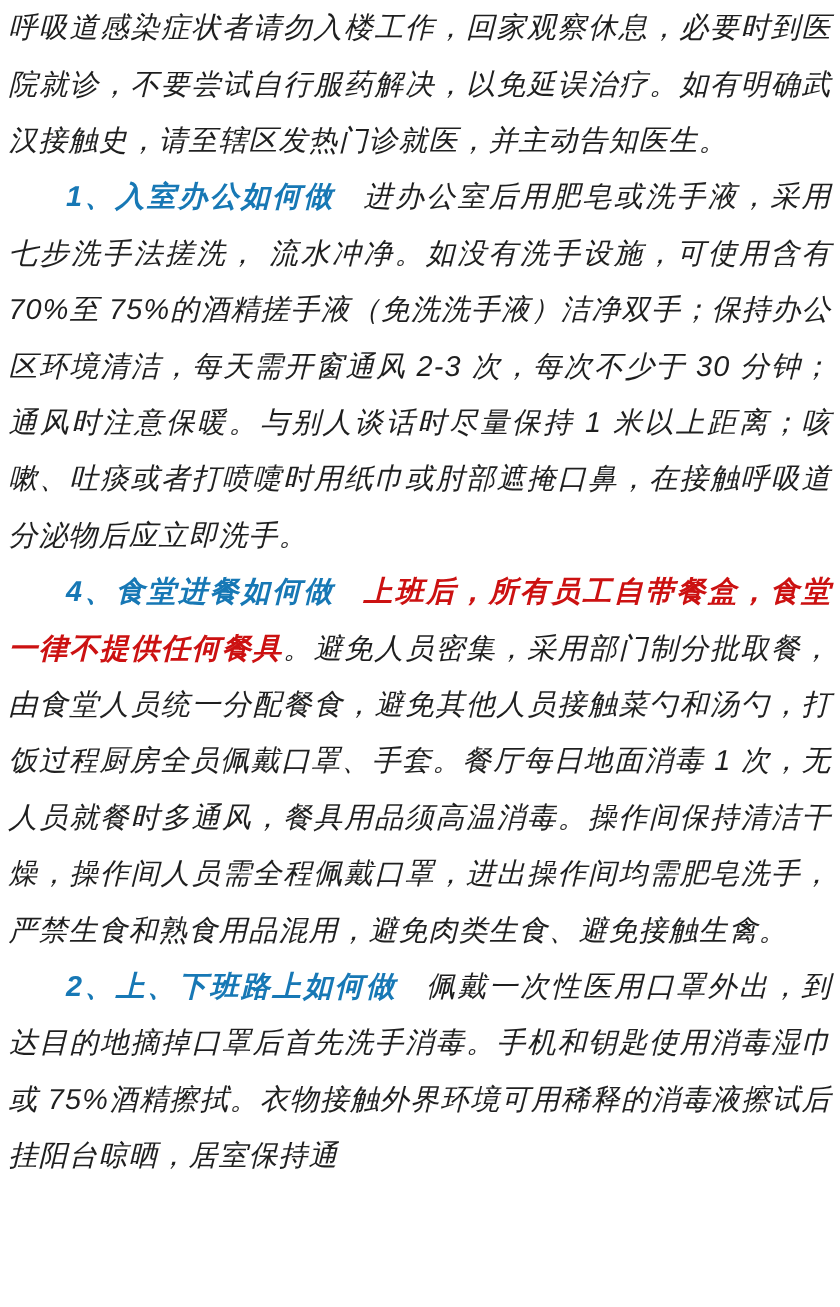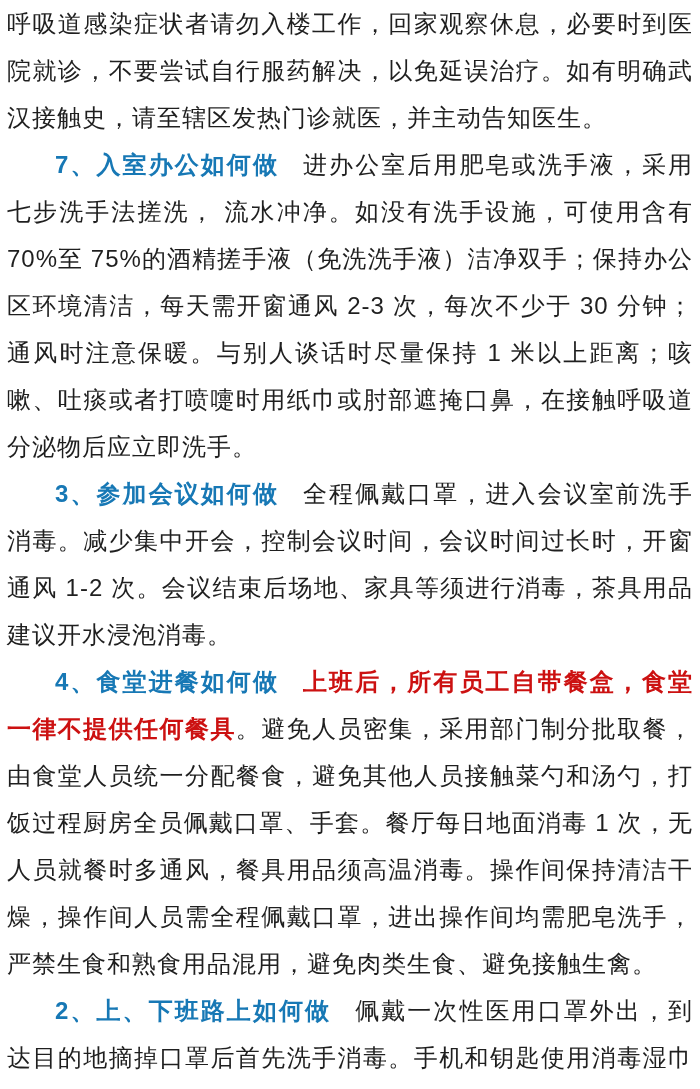--- a/index.html
+++ b/index.html
@@ -24,20 +24,21 @@
     width: 700px;
     padding: 0 7px;
     color: var(--body-color);
     font-size: 24px;
     line-height: 47px;
     text-align: justify;
     letter-spacing: 1px;
   }
   .para {
     margin: 0;
+    font-style: italic;
   }
   .para.indent {
     text-indent: 2em;
   }
   .section-heading {
     color: var(--blue);
     font-weight: bold;
     margin-right: 1em;
     white-space: nowrap;
   }
@@ -49,26 +50,23 @@
 </head>
 <body>
 
 <div class="doc">
 
   <p class="para">
     <span>呼吸道感染症状者请勿入楼工作，回家观察休息，必要时到医院就诊，不要尝试自行服药解决，以免延误治疗。如有明确武汉接触史，请至辖区发热门诊就医，并主动告知医生。</span>
   </p>
 
   <p class="para indent">
-    <span class="section-heading">7、入室办公如何做</span><span>进办公室后用肥皂或洗手液，采用七步洗手法搓洗， 流水冲净。如没有洗手设施，可使用含有 70%至 75%的酒精搓手液（免洗洗手液）洁净双手；保持办公区环境清洁，每天需开窗通风 2-3 次，每次不少于 30 分钟；通风时注意保暖。与别人谈话时尽量保持 1 米以上距离；咳嗽、吐痰或者打喷嚏时用纸巾或肘部遮掩口鼻，在接触呼吸道分泌物后应立即洗手。</span>
+    <span class="section-heading">1、入室办公如何做</span><span>进办公室后用肥皂或洗手液，采用七步洗手法搓洗， 流水冲净。如没有洗手设施，可使用含有 70%至 75%的酒精搓手液（免洗洗手液）洁净双手；保持办公区环境清洁，每天需开窗通风 2-3 次，每次不少于 30 分钟；通风时注意保暖。与别人谈话时尽量保持 1 米以上距离；咳嗽、吐痰或者打喷嚏时用纸巾或肘部遮掩口鼻，在接触呼吸道分泌物后应立即洗手。</span>
   </p>
 
-  <p class="para indent">
-    <span class="section-heading">3、参加会议如何做</span><span>全程佩戴口罩，进入会议室前洗手消毒。减少集中开会，控制会议时间，会议时间过长时，开窗通风 1-2 次。会议结束后场地、家具等须进行消毒，茶具用品建议开水浸泡消毒。</span>
-  </p>
 
   <p class="para indent">
     <span class="section-heading">4、食堂进餐如何做</span><span class="alert-text">上班后，所有员工自带餐盒，食堂一律不提供任何餐具</span><span>。避免人员密集，采用部门制分批取餐，由食堂人员统一分配餐食，避免其他人员接触菜勺和汤勺，打饭过程厨房全员佩戴口罩、手套。餐厅每日地面消毒 1 次，无人员就餐时多通风，餐具用品须高温消毒。操作间保持清洁干燥，操作间人员需全程佩戴口罩，进出操作间均需肥皂洗手，严禁生食和熟食用品混用，避免肉类生食、避免接触生禽。</span>
   </p>
 
   <p class="para indent">
     <span class="section-heading">2、上、下班路上如何做</span><span>佩戴一次性医用口罩外出，到达目的地摘掉口罩后首先洗手消毒。手机和钥匙使用消毒湿巾或 75%酒精擦拭。衣物接触外界环境可用稀释的消毒液擦试后挂阳台晾晒，居室保持通</span>
   </p>
 
 </div>

